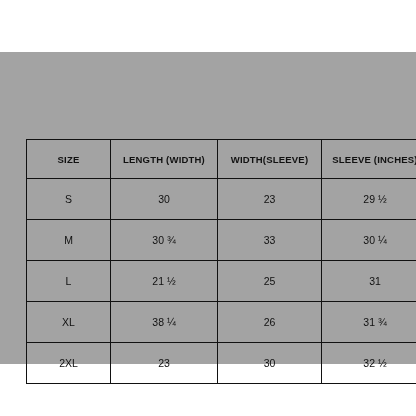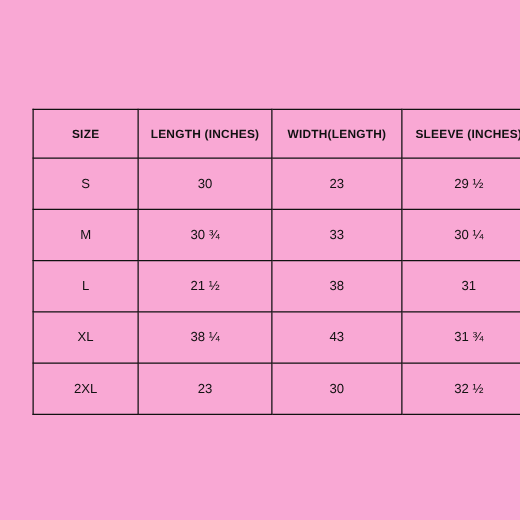--- a/index.html
+++ b/index.html
@@ -10,23 +10,23 @@
     width: 416px;
     height: 416px;
     background: #ffffff;
     font-family: "Liberation Sans", sans-serif;
     display: flex;
     align-items: center;
     justify-content: center;
   }
   .page {
     width: 416px;
-    height: 416px;
+    height: 312px;
     position: relative;
-    background: #f9a8d4;
+    background: #a3a3a3;
   }
   .table-wrap {
     position: absolute;
     left: 26px;
     top: 87px;
     width: 364px;
   }
   table.size-table {
     border-collapse: collapse;
     width: 364px;
@@ -64,48 +64,48 @@
     <table class="size-table">
       <colgroup>
         <col class="c-size">
         <col class="c-length">
         <col class="c-width">
         <col class="c-sleeve">
       </colgroup>
       <thead>
         <tr>
           <th>SIZE</th>
-          <th>LENGTH (INCHES)</th>
-          <th>WIDTH(LENGTH)</th>
+          <th>LENGTH (WIDTH)</th>
+          <th>WIDTH(SLEEVE)</th>
           <th>SLEEVE (INCHES)</th>
         </tr>
       </thead>
       <tbody>
         <tr>
           <td>S</td>
           <td>30</td>
           <td>23</td>
           <td>29 ½</td>
         </tr>
         <tr>
           <td>M</td>
           <td>30 ¾</td>
           <td>33</td>
           <td>30 ¼</td>
         </tr>
         <tr>
           <td>L</td>
           <td>21 ½</td>
-          <td>38</td>
+          <td>25</td>
           <td>31</td>
         </tr>
         <tr>
           <td>XL</td>
           <td>38 ¼</td>
-          <td>43</td>
+          <td>26</td>
           <td>31 ¾</td>
         </tr>
         <tr>
           <td>2XL</td>
           <td>23</td>
           <td>30</td>
           <td>32 ½</td>
         </tr>
       </tbody>
     </table>

